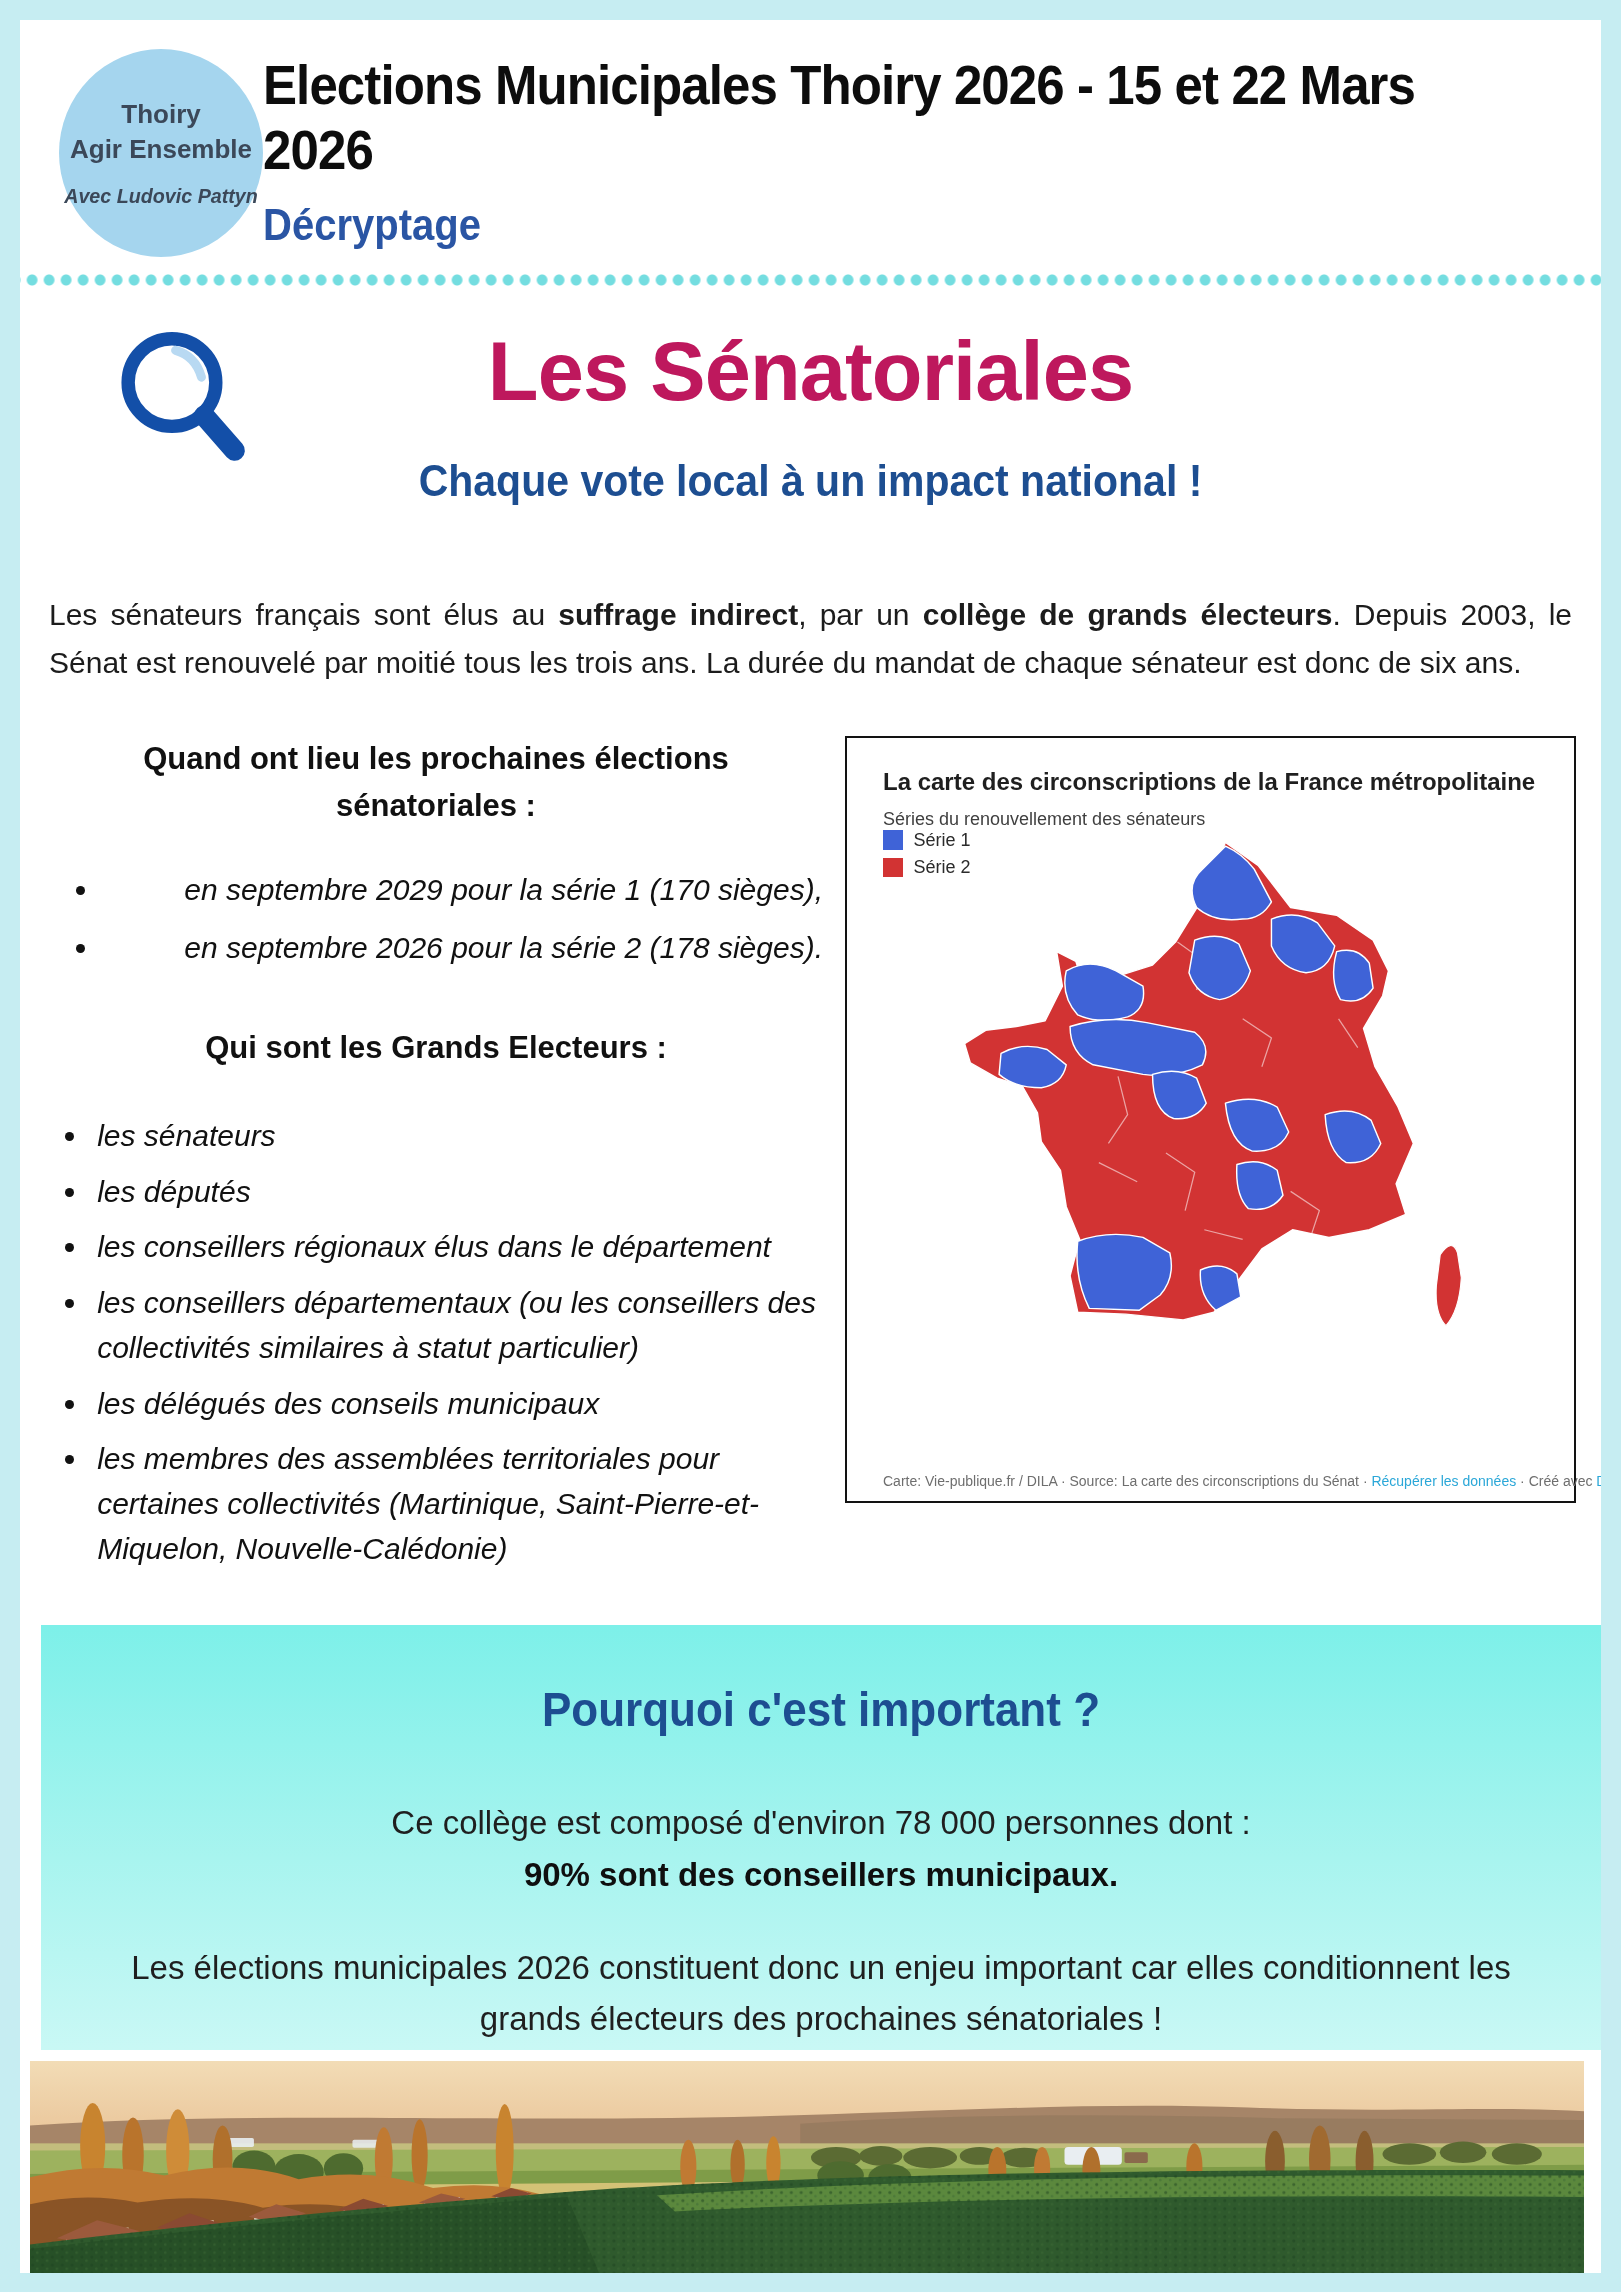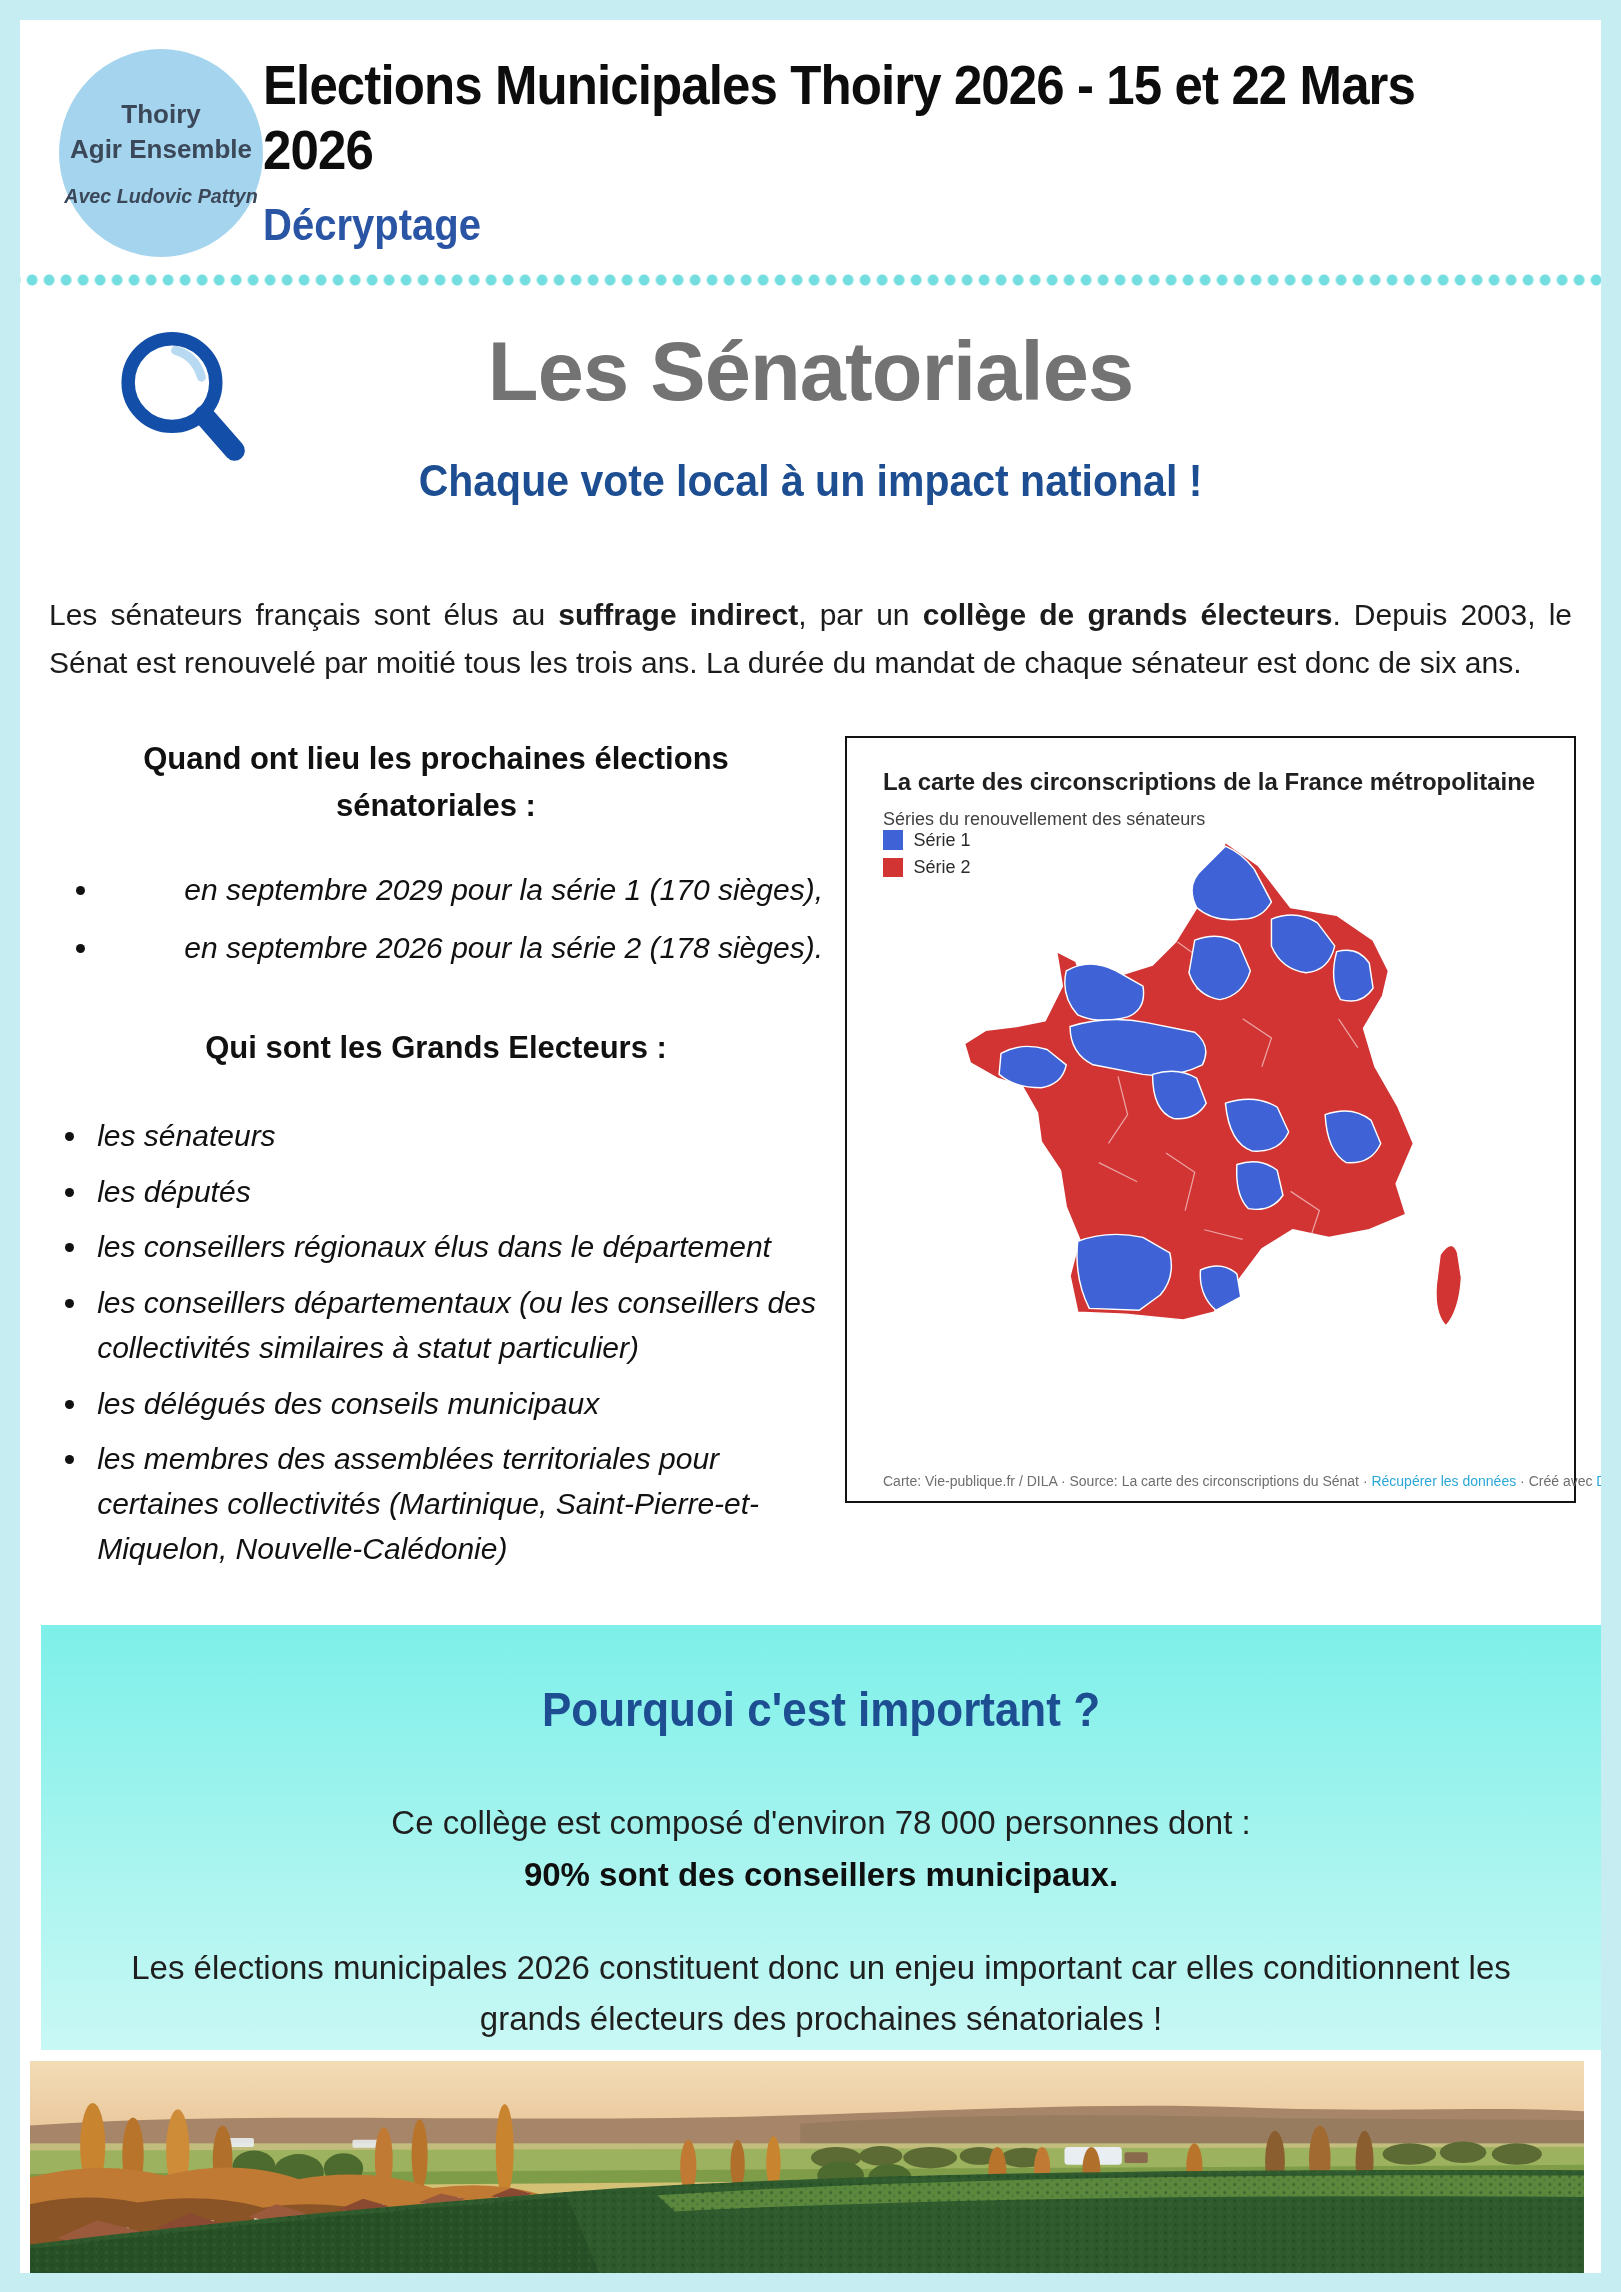--- a/index.html
+++ b/index.html
@@ -21,21 +21,21 @@
     transform:scaleY(1.1); }
 
   
   .dotted-sep { height:11.6px; margin-top:14.3px;
     background-image:radial-gradient(circle, #74dde0 4.9px, rgba(0,0,0,0) 5.8px);
     background-size:17px 11.6px; background-repeat:repeat-x; background-position:3.6px 0; }
 
   
   .hero { position:relative; text-align:center; padding-top:38px; height:269px; }
   .magnifier { position:absolute; left:82px; top:25px; }
-  .hero-title { font-size:83px; font-weight:800; color:#737373; letter-spacing:-0.9px; }
+  .hero-title { font-size:83px; font-weight:800; color:#be185d; letter-spacing:-0.9px; }
   .hero-tagline { margin-top:38px; font-size:41px; font-weight:800; color:#1d4e91;
     transform:scaleY(1.08); }
 
   
   .intro { margin:36px 29px 0 29px; font-size:30px; line-height:1.62;
     text-align:justify; color:#1c1c1c; }
   .intro b { font-weight:800; }
 
   
   .columns { display:flex; margin:48px 25px 0 29px; gap:22px; }

